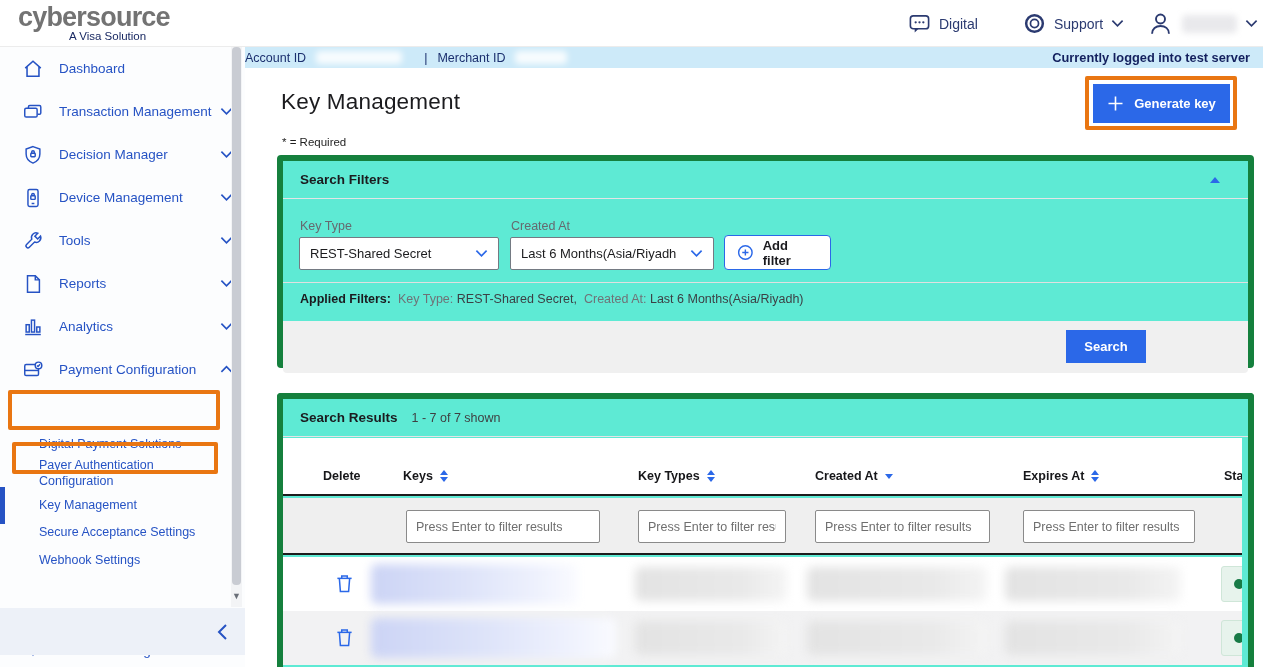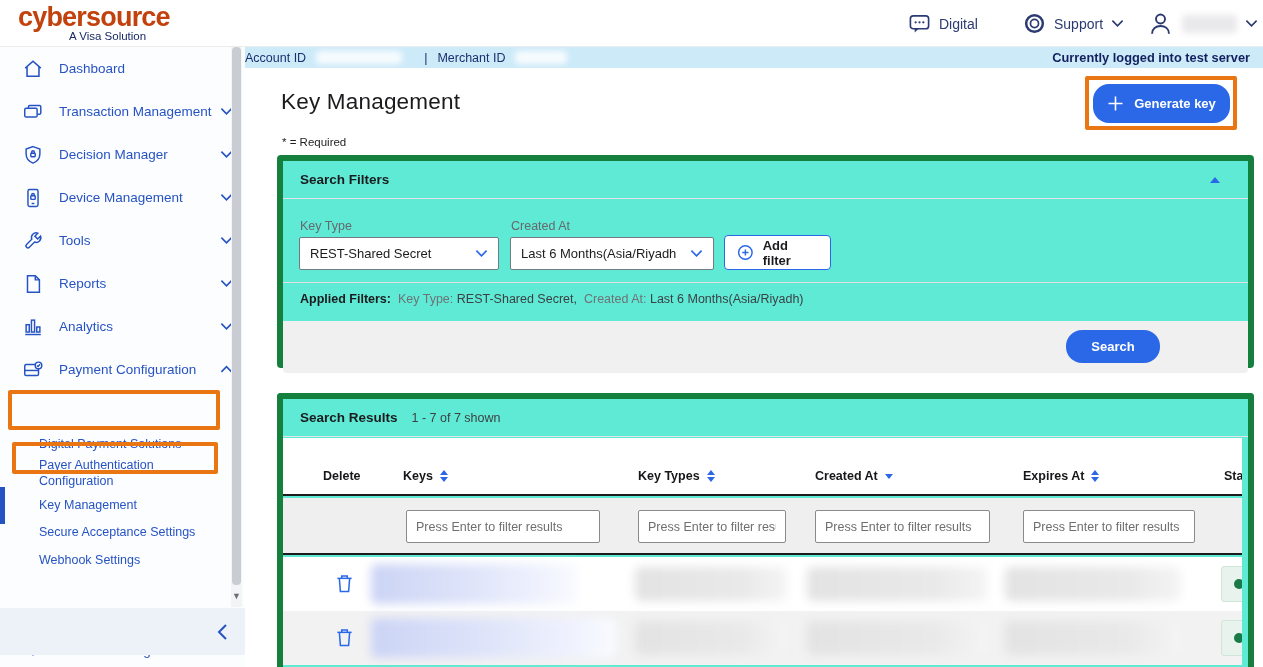--- a/index.html
+++ b/index.html
@@ -4,21 +4,21 @@
 <style>
   * { box-sizing: border-box; margin: 0; padding: 0; }
   html, body { width: 1263px; height: 667px; overflow: hidden; background: #fff;
     font-family: "Liberation Sans", sans-serif; }
   #screen { position: relative; width: 1263px; height: 667px; background: #fff; }
 
   
   .app-header { position: absolute; left: 0; top: 0; width: 1263px; height: 47px;
     background: #fff; border-bottom: 1px solid #ececec; z-index: 6; }
   .brand { position: absolute; left: 18px; top: 2px; font-size: 27px; font-weight: bold;
-    letter-spacing: -0.8px; color: #c2410c; }
+    letter-spacing: -0.8px; color: #737373; }
   .tagline { position: absolute; left: 69px; top: 30px; font-size: 11.5px; color: #1a2a63; }
   .hdr-item { position: absolute; top: 0; height: 47px; display: flex; align-items: center;
     gap: 8px; color: #2b3a70; font-size: 14px; cursor: pointer; }
   .hdr-feedback { left: 908px; }
   .hdr-support  { left: 1023px; }
   .hdr-user     { left: 1147px; }
   .hdr-item svg { display: block; }
   .chev { width: 13px; height: 9px; }
 
   
@@ -66,21 +66,21 @@
   .page-title { position: absolute; left: 281px; top: 89px; font-size: 22.5px;
     font-weight: 400; color: #1b1b1e; letter-spacing: 0.2px; }
   .required-note { position: absolute; left: 282px; top: 136px; font-size: 11.5px; color: #1f1f1f; }
 
   .ann { position: absolute; border: 4px solid #e97612; border-radius: 2px;
     z-index: 10; pointer-events: none; }
   .ann-genkey  { left: 1085px; top: 76px;  width: 152px; height: 54px; }
   .ann-payconf { left: 8px;    top: 437px; width: 212px; height: 40px; z-index: 10; }
   .ann-keymgmt { left: 12px;   top: 536px; width: 206px; height: 32px; }
 
-  .btn { border: none; border-radius: 16px; font-family: "Liberation Sans", sans-serif;
+  .btn { border: none; border-radius: 0; font-family: "Liberation Sans", sans-serif;
     font-size: 13px; font-weight: bold; cursor: pointer; display: flex;
     align-items: center; justify-content: center; }
   .btn-primary { background: #2b68e8; color: #fff; }
   .gen-key { position: absolute; left: 1093px; top: 84px; width: 137px; height: 39px; gap: 10px; }
 
   
   .card { position: absolute; background: #5eead4; border: 6px solid #15803d; border-radius: 4px; margin-left: 12px; }
   .filters-card { left: 265px; top: 155px; width: 977px; height: 213px; }
   .card-hd { position: absolute; left: 0; top: 0; right: 0; height: 38px;
     border-bottom: 1px solid #e4e4e6; display: flex; align-items: center; }
@@ -95,21 +95,21 @@
   .add-filter { position: absolute; left: 441px; top: 74px; width: 107px; height: 35px;
     background: #fff; border: 1px solid #2b68e8; border-radius: 4px; display: flex;
     align-items: center; gap: 8px; padding: 16px 11px; cursor: pointer; }
   .add-filter .af-lbl { font-size: 13px; font-weight: bold; color: #1b1b1f; }
   .applied-divider { position: absolute; left: 0; right: 0; top: 121px; border-top: 1px solid #e0e0e0; }
   .applied { position: absolute; left: 17px; top: 131px; font-size: 12.5px; color: #6f7277; }
   .applied b { color: #1b1b1f; }
   .applied .val { color: #3c3f44; }
   .filters-foot { position: absolute; left: 0; right: 0; top: 160px; height: 52px;
     background: #f0f0f0; border-radius: 0 0 4px 4px; }
-  .btn-search { position: absolute; left: 783px; top: 9px; width: 94px; height: 33px; }
+  .btn-search { position: absolute; left: 783px; top: 9px; width: 80px; height: 33px; }
   .btn-reset { position: absolute; left: 863px; top: 9px; width: 108px; height: 33px;
     background: #fff; border: 1px solid #b4c4e4; border-radius: 4px; color: #1b1b1f; }
 
   
   .results-card { left: 265px; top: 393px; width: 977px; height: 274px; overflow: hidden;
     border-bottom: none; border-radius: 4px 4px 0 0; }
   .results-card .count { margin-left: 14px; font-size: 12.5px; color: #3f3f41; font-weight: normal; }
   .tbl-clip { position: absolute; left: 0; top: 39px; width: 959px; height: 235px; overflow: hidden; }
   .col-row { position: absolute; left: 0; top: 0; width: 1100px; height: 58px;
     border-bottom: 2px solid #1c1c1c; background: #fff; }

